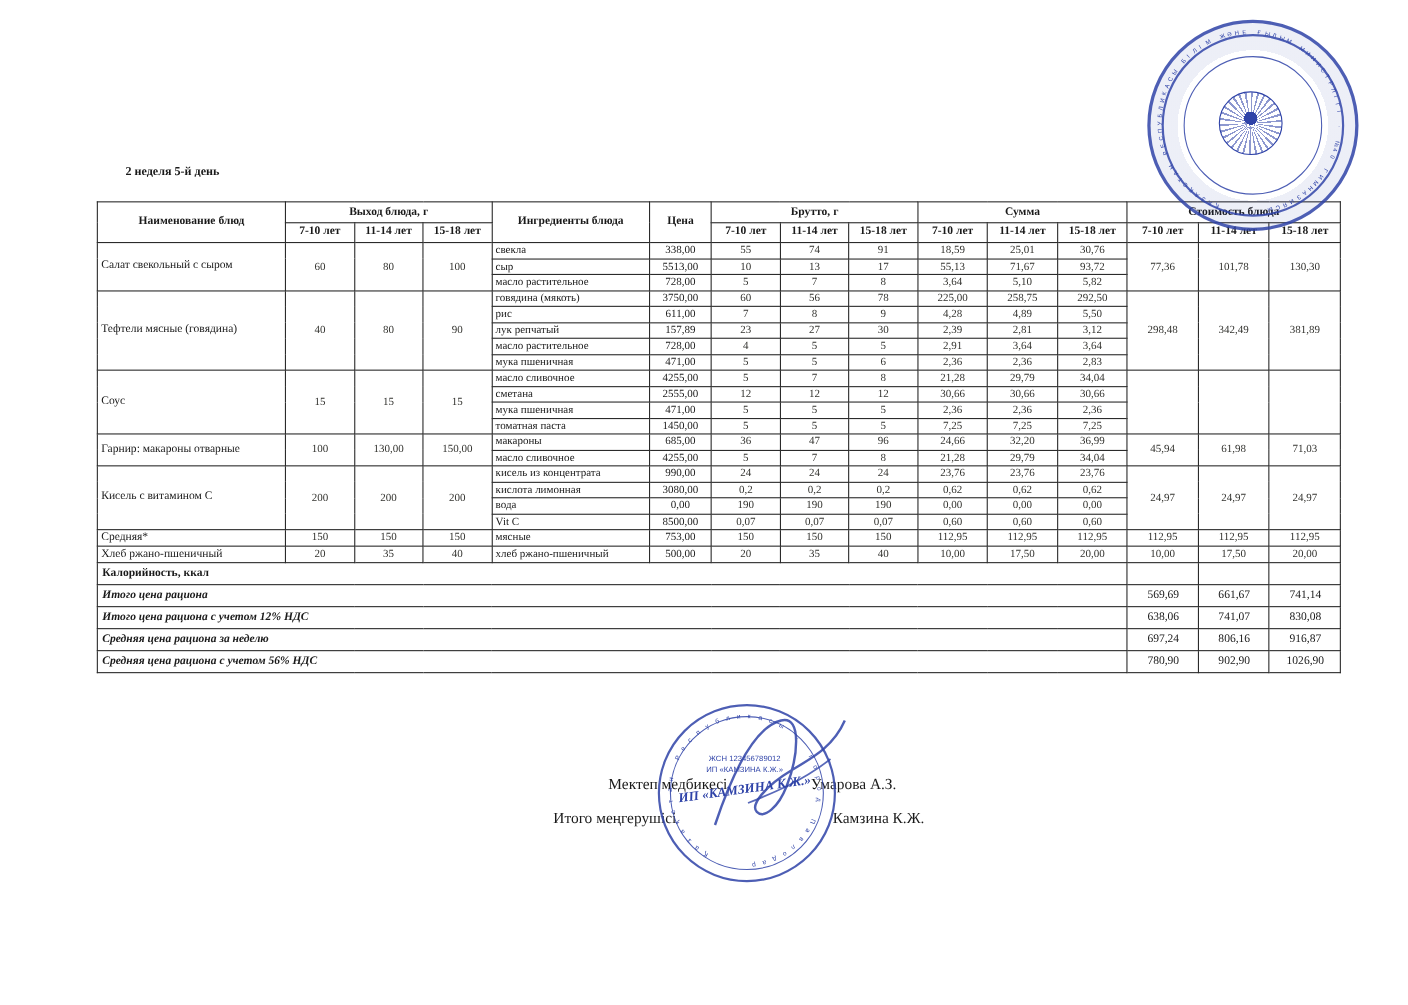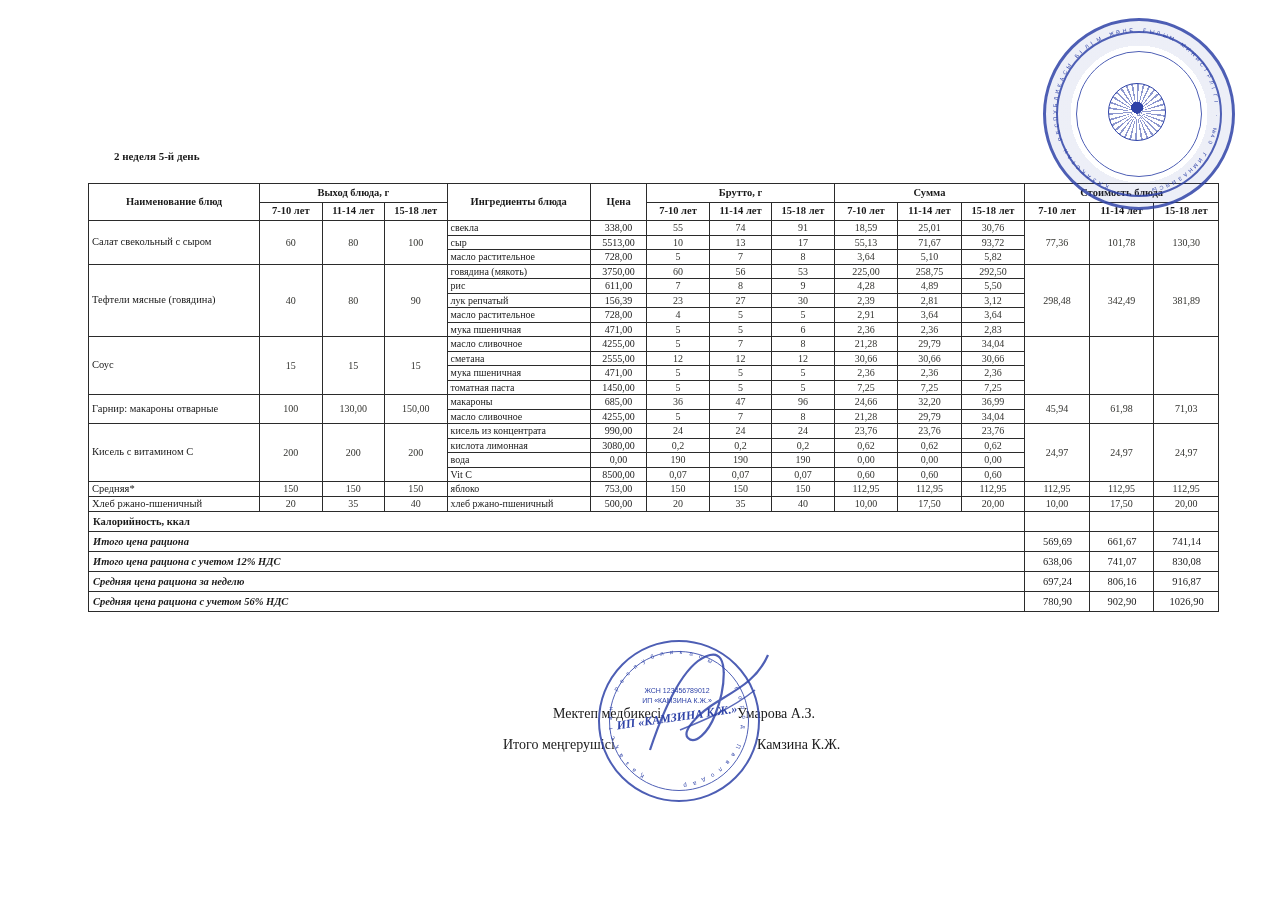--- a/index.html
+++ b/index.html
@@ -312,41 +312,41 @@
           </tr>
           <tr>
             <td class="dish" rowspan="5">Тефтели мясные (говядина)</td>
             <td class="num" rowspan="5">40</td>
             <td class="num" rowspan="5">80</td>
             <td class="num" rowspan="5">90</td>
             <td class="ing">говядина (мякоть)</td>
             <td class="price">3750,00</td>
             <td class="num">60</td>
             <td class="num">56</td>
-            <td class="num">53</td>
+            <td class="num">78</td>
             <td class="num">225,00</td>
             <td class="num">258,75</td>
             <td class="num">292,50</td>
             <td class="num" rowspan="5">298,48</td>
             <td class="num" rowspan="5">342,49</td>
             <td class="num" rowspan="5">381,89</td>
           </tr>
           <tr>
             <td class="ing">рис</td>
             <td class="price">611,00</td>
             <td class="num">7</td>
             <td class="num">8</td>
             <td class="num">9</td>
             <td class="num">4,28</td>
             <td class="num">4,89</td>
             <td class="num">5,50</td>
           </tr>
           <tr>
             <td class="ing">лук репчатый</td>
-            <td class="price">156,39</td>
+            <td class="price">157,89</td>
             <td class="num">23</td>
             <td class="num">27</td>
             <td class="num">30</td>
             <td class="num">2,39</td>
             <td class="num">2,81</td>
             <td class="num">3,12</td>
           </tr>
           <tr>
             <td class="ing">масло растительное</td>
             <td class="price">728,00</td>
@@ -486,21 +486,21 @@
             <td class="num">0,07</td>
             <td class="num">0,60</td>
             <td class="num">0,60</td>
             <td class="num">0,60</td>
           </tr>
           <tr>
             <td class="dish" rowspan="1">Средняя*</td>
             <td class="num" rowspan="1">150</td>
             <td class="num" rowspan="1">150</td>
             <td class="num" rowspan="1">150</td>
-            <td class="ing">яблоко</td>
+            <td class="ing">мясные</td>
             <td class="price">753,00</td>
             <td class="num">150</td>
             <td class="num">150</td>
             <td class="num">150</td>
             <td class="num">112,95</td>
             <td class="num">112,95</td>
             <td class="num">112,95</td>
             <td class="num" rowspan="1">112,95</td>
             <td class="num" rowspan="1">112,95</td>
             <td class="num" rowspan="1">112,95</td>

